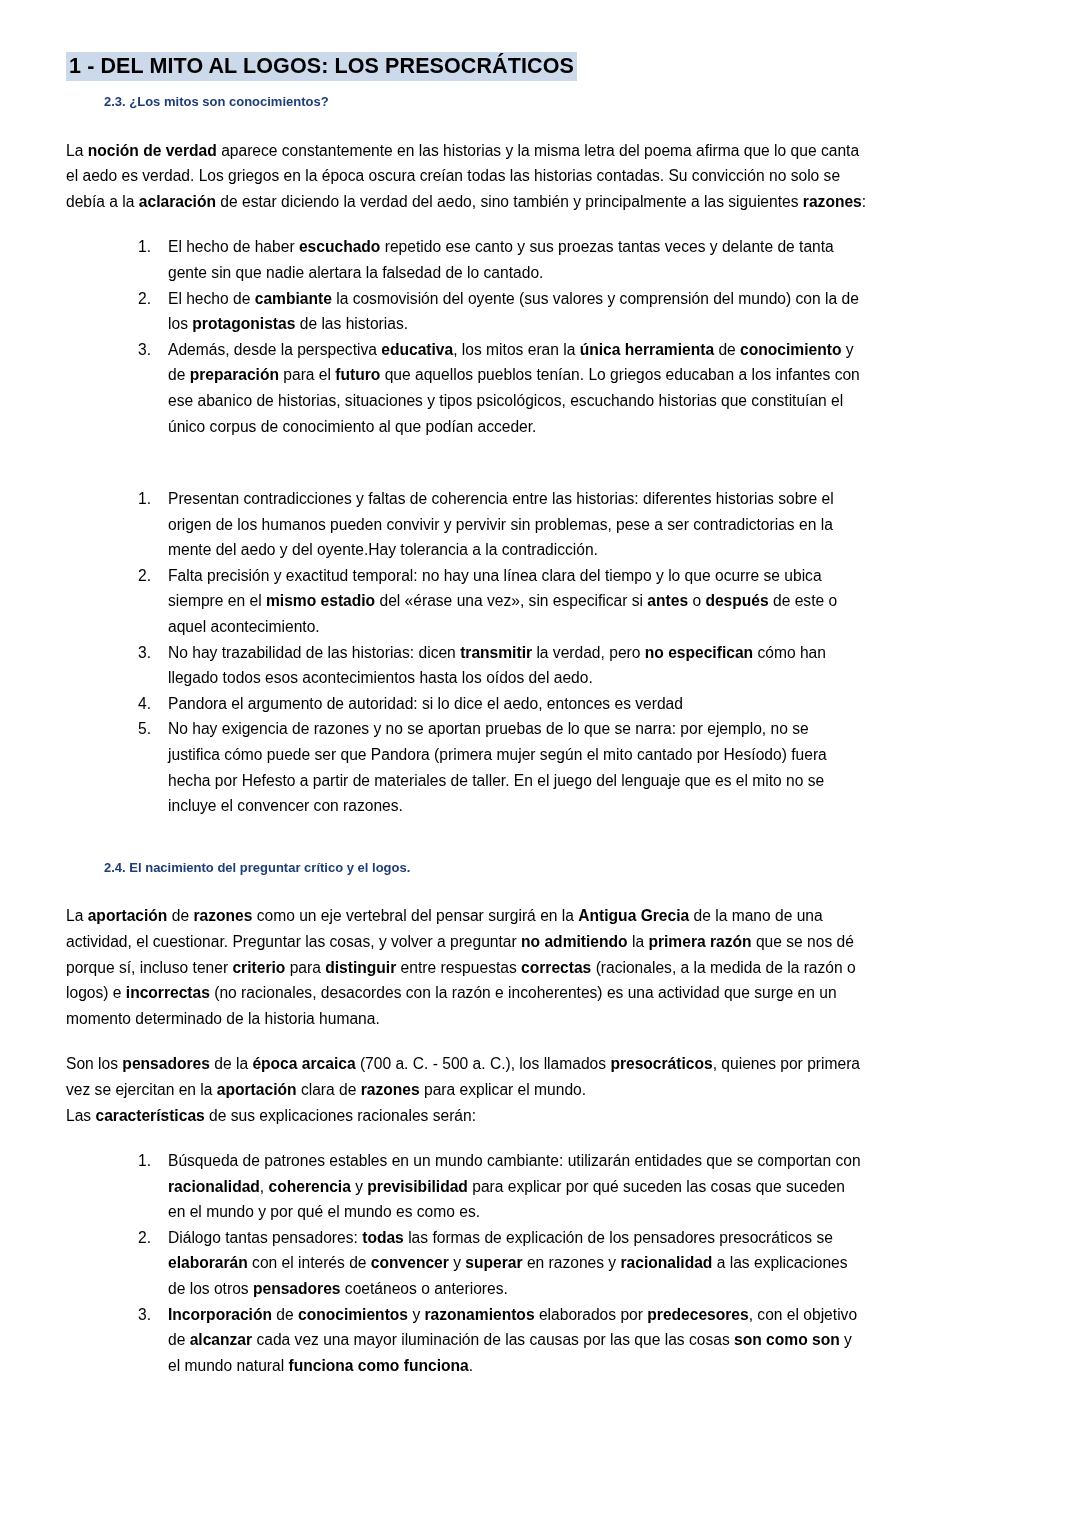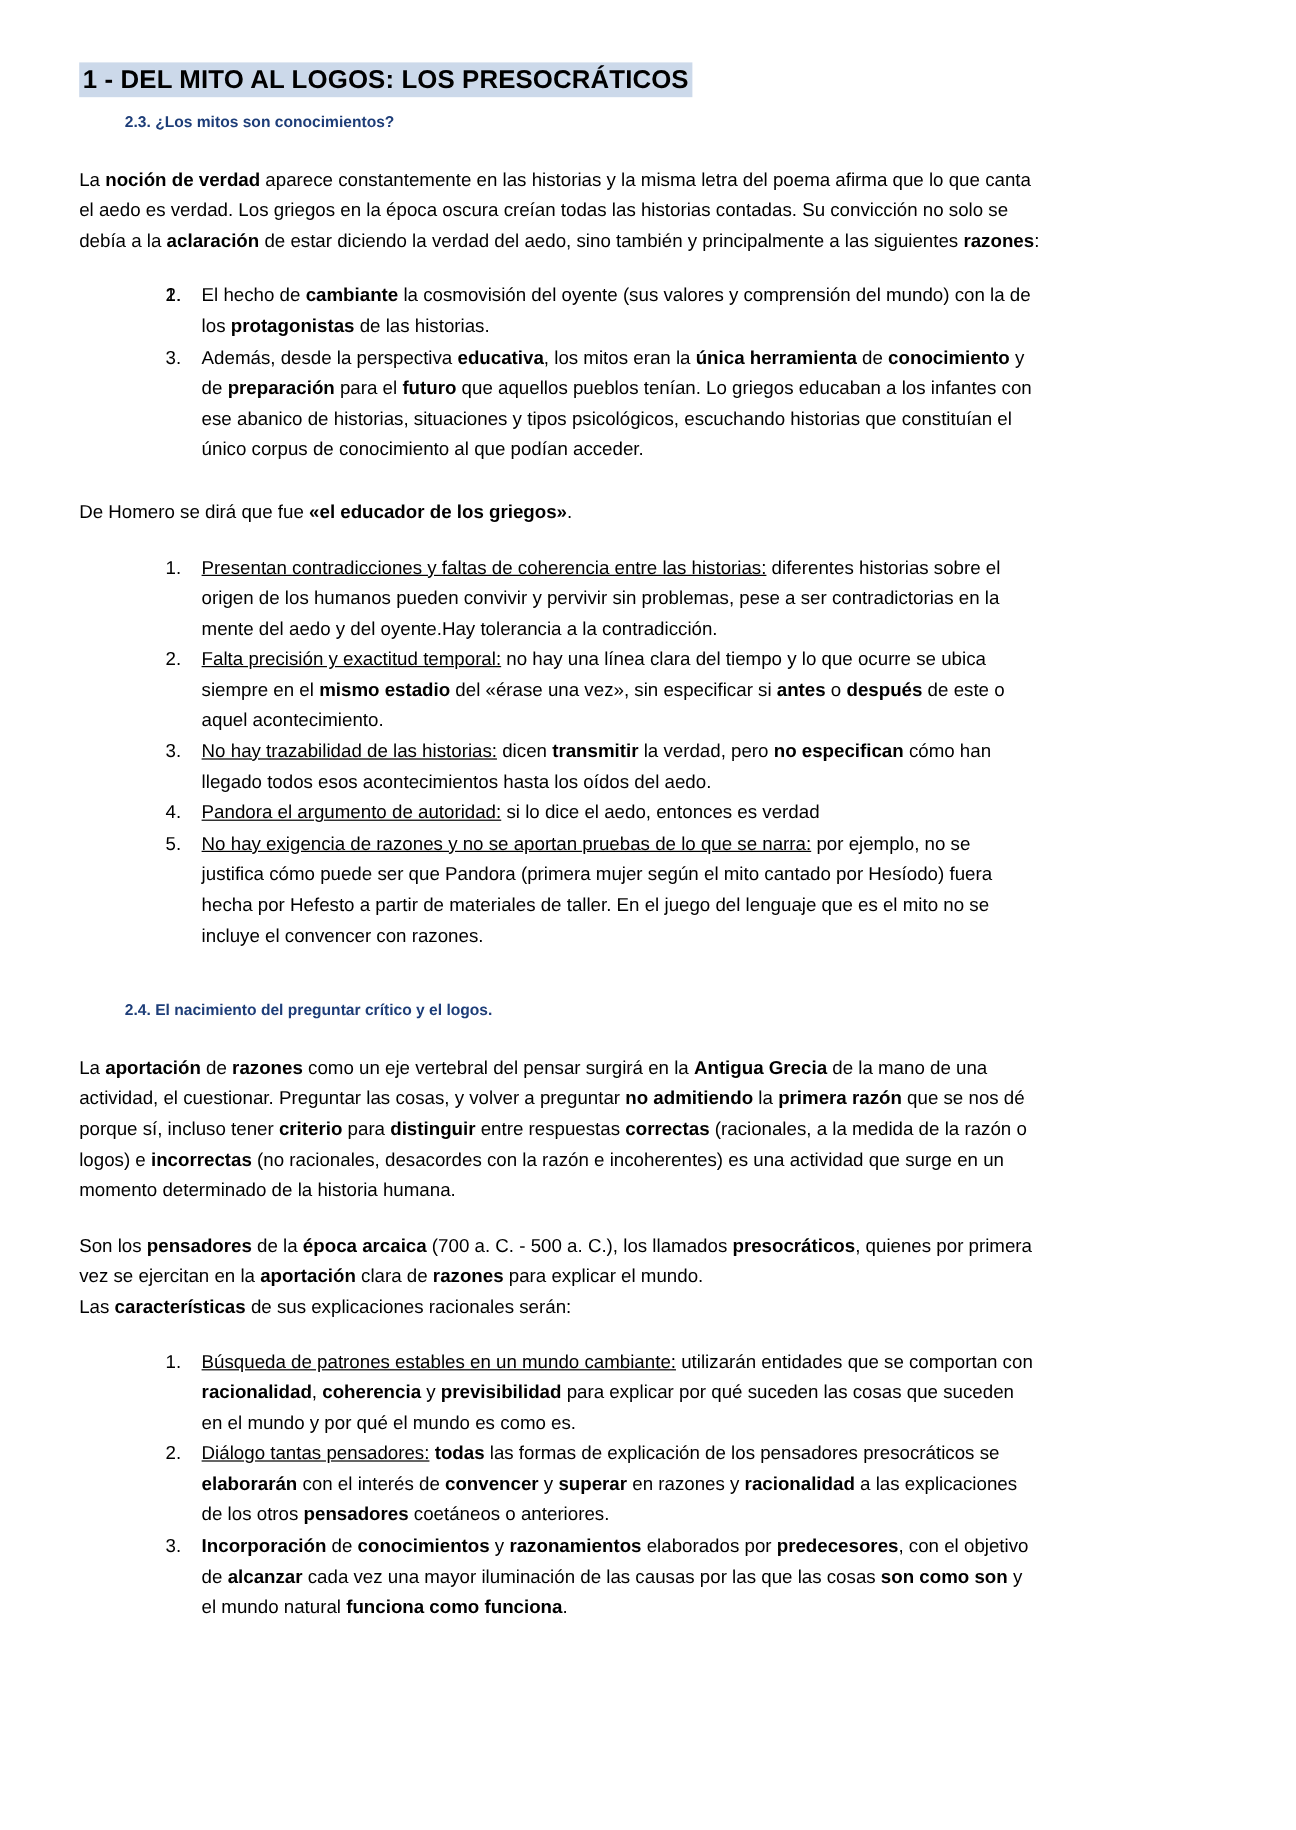--- a/index.html
+++ b/index.html
@@ -83,55 +83,55 @@
     top: 0;
     width: 26px;
     text-align: left;
     font-size: 15.6px;
     line-height: 25.6px;
   }
   ol.numlist > li .li-text {
     display: block;
     padding-right: 6px;
   }
-  .u { text-decoration: underline; }
+  .u { }
   b { font-weight: bold; }
 </style>
 </head>
 <body>
 
 <div class="page">
 
   <h1 class="doc-title"><span class="hl">1 - DEL MITO AL LOGOS: LOS PRESOCRÁTICOS</span></h1>
 
   <h2 class="sec-heading">2.3. ¿Los mitos son conocimientos?</h2>
 
   <div class="gap-lg"></div>
 
   <p class="para">La <b>noción de verdad</b> aparece constantemente en las historias y la misma letra del poema afirma que lo que canta el aedo es verdad. Los griegos en la época oscura creían todas las historias contadas. Su convicción no solo se debía a la <b>aclaración</b> de estar diciendo la verdad del aedo, sino también y principalmente a las siguientes <b>razones</b>:</p>
 
   <div class="gap-md"></div>
 
   <ol class="numlist">
     <li>
       <span class="marker">1.</span>
+      <span class="li-text">El hecho de haber <b>escuchado</b> repetido ese canto y sus proezas tantas veces y delante de tanta gente sin que nadie alertara la falsedad de lo cantado.</span>
     </li>
     <li>
       <span class="marker">2.</span>
       <span class="li-text">El hecho de <b>cambiante</b> la cosmovisión del oyente (sus valores y comprensión del mundo) con la de los <b>protagonistas</b> de las historias.</span>
     </li>
     <li>
       <span class="marker">3.</span>
       <span class="li-text">Además, desde la perspectiva <b>educativa</b>, los mitos eran la <b>única herramienta</b> de <b>conocimiento</b> y de <b>preparación</b> para el <b>futuro</b> que aquellos pueblos tenían. Lo griegos educaban a los infantes con ese abanico de historias, situaciones y tipos psicológicos, escuchando historias que constituían el único corpus de conocimiento al que podían acceder.</span>
     </li>
   </ol>
 
   <div class="gap-lg"></div>
 
-  <p class="para">De Homero se dirá que fue <b>«el educador de los griegos»</b>.</p>
 
   <div class="gap-md"></div>
 
   <ol class="numlist">
     <li>
       <span class="marker">1.</span>
       <span class="li-text"><span class="u">Presentan contradicciones y faltas de coherencia entre las historias:</span> diferentes historias sobre el origen de los humanos pueden convivir y pervivir sin problemas, pese a ser contradictorias en la mente del aedo y del oyente.Hay tolerancia a la contradicción.</span>
     </li>
     <li>
       <span class="marker">2.</span>

